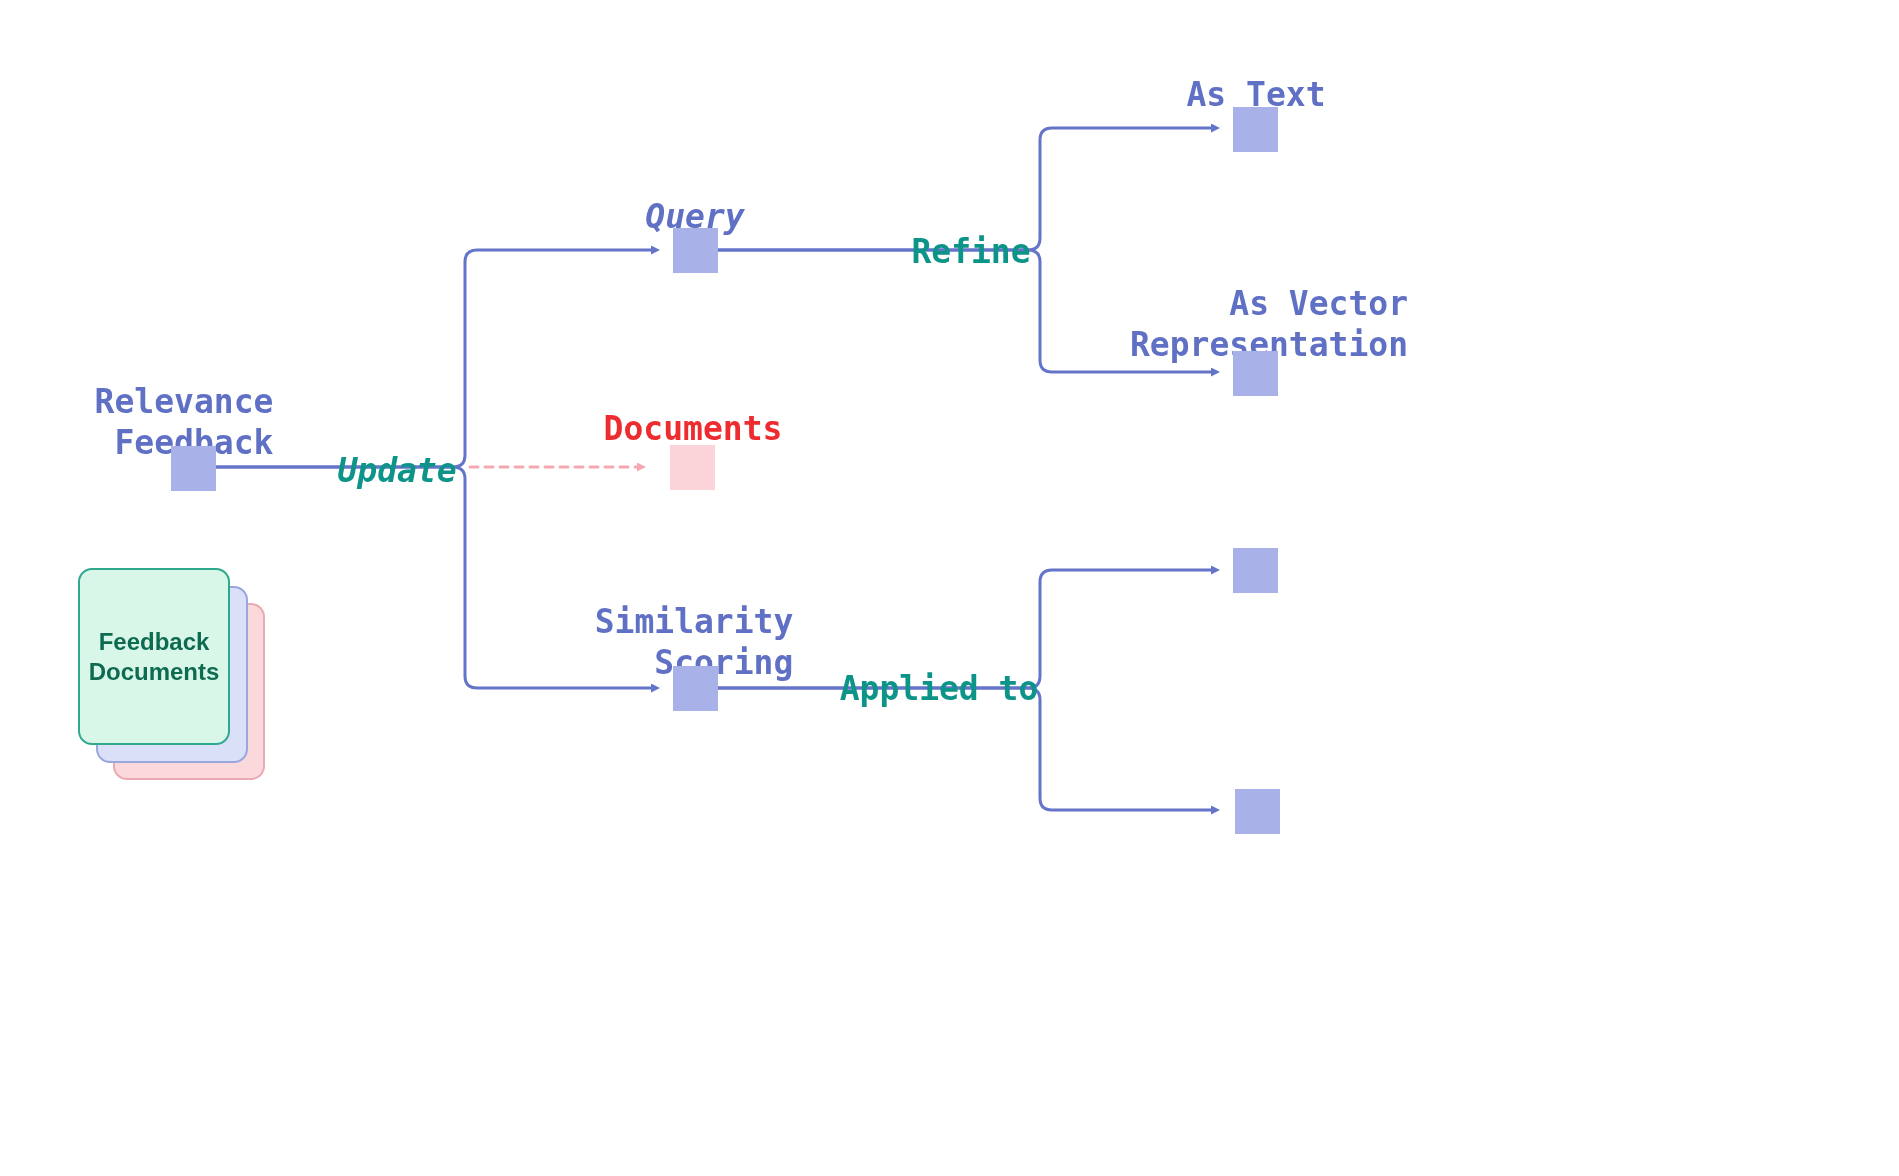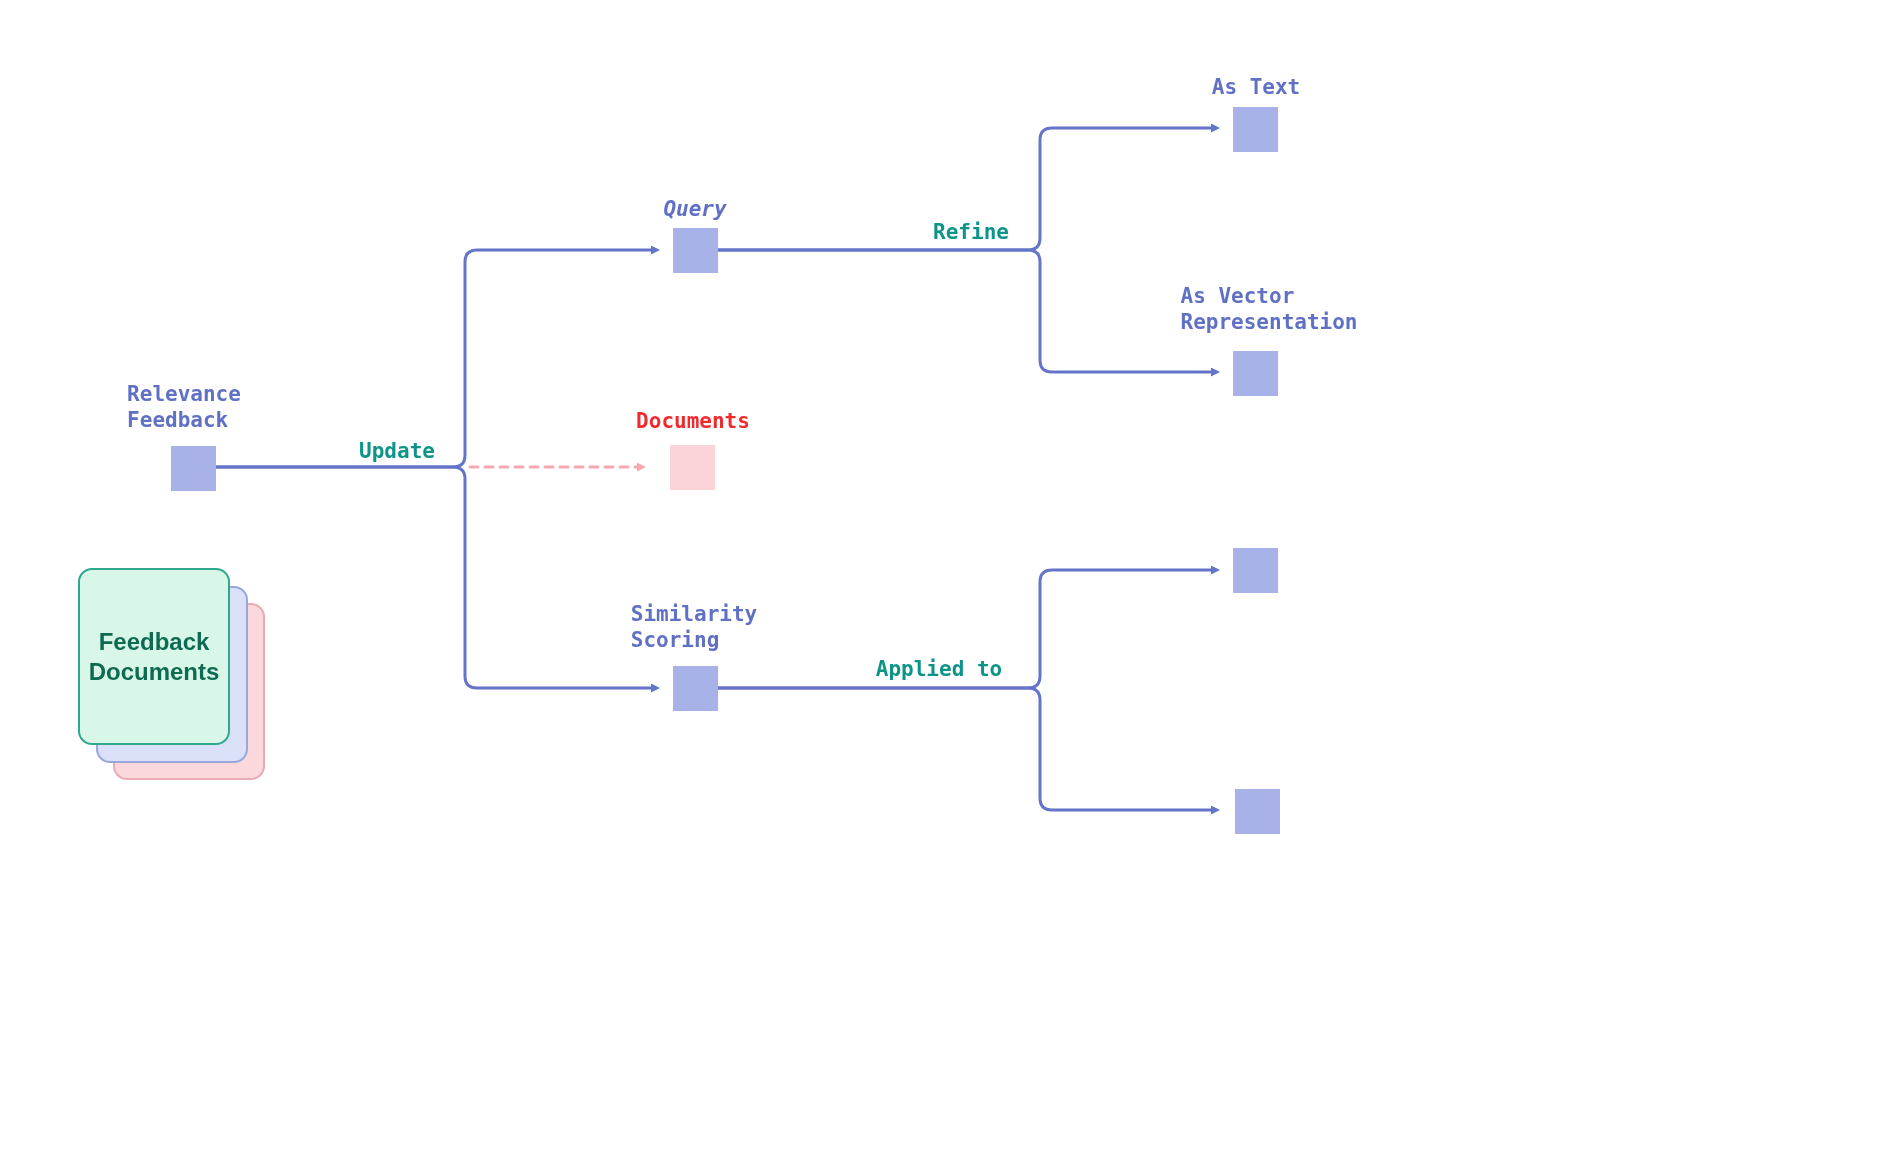--- a/index.html
+++ b/index.html
@@ -34,27 +34,27 @@
     position: absolute;
     width: 45px;
     height: 45px;
     background: var(--node-fill, #a9b2e8);
   }
   .sq.pink { background: var(--doc-fill, #fbd4da); }
   .lbl {
     position: absolute;
     transform: translateX(-50%);
     color: var(--node-label, #6070c4);
-    font-size: 21px;
+    font-size: 33px;
     font-weight: 600;
     line-height: 1.25;
     white-space: pre-line;
-    text-align: left;
+    text-align: right;
   }
-  .lbl.edge-lbl { color: var(--edge-label, #0d9488); white-space: nowrap; }
+  .lbl.edge-lbl { color: var(--edge-label, #0d9488); white-space: nowrap; margin-top: 12px; }
   .lbl.red { color: var(--doc-label, #ee2b2f); }
   .card {
     position: absolute;
     width: 152px;
     height: 177px;
     border-radius: 14px;
     border: 2px solid;
     box-sizing: border-box;
   }
   .card.back   { background: var(--card-pink-fill, #fbd8dc);  border-color: var(--card-pink-border, #e9aab4); }
@@ -102,21 +102,21 @@
   <div class="lbl" style="left:184px; top:381px;">Relevance
 Feedback</div>
   <div class="lbl" style="left:695px; top:196px;font-style:italic;">Query</div>
   <div class="lbl red" style="left:693px; top:408px;">Documents</div>
   <div class="lbl" style="left:694px; top:601px;">Similarity
 Scoring</div>
   <div class="lbl" style="left:1256px; top:74px;">As Text</div>
   <div class="lbl" style="left:1269px; top:283px;">As Vector
 Representation</div>
 
-  <div class="lbl edge-lbl" style="left:397px; top:438px;">Update</div>
+  <div class="lbl edge-lbl" style="left:397px; top:438px;font-style:italic;">Update</div>
   <div class="lbl edge-lbl" style="left:971px; top:219px;">Refine</div>
   <div class="lbl edge-lbl" style="left:939px; top:656px;">Applied to</div>
 
   <div class="sq" style="left:171px; top:446px;"></div>
   <div class="sq" style="left:673px; top:228px;"></div>
   <div class="sq pink" style="left:670px; top:445px;"></div>
   <div class="sq" style="left:673px; top:666px;"></div>
   <div class="sq" style="left:1233px; top:107px;"></div>
   <div class="sq" style="left:1233px; top:351px;"></div>
   <div class="sq" style="left:1233px; top:548px;"></div>

